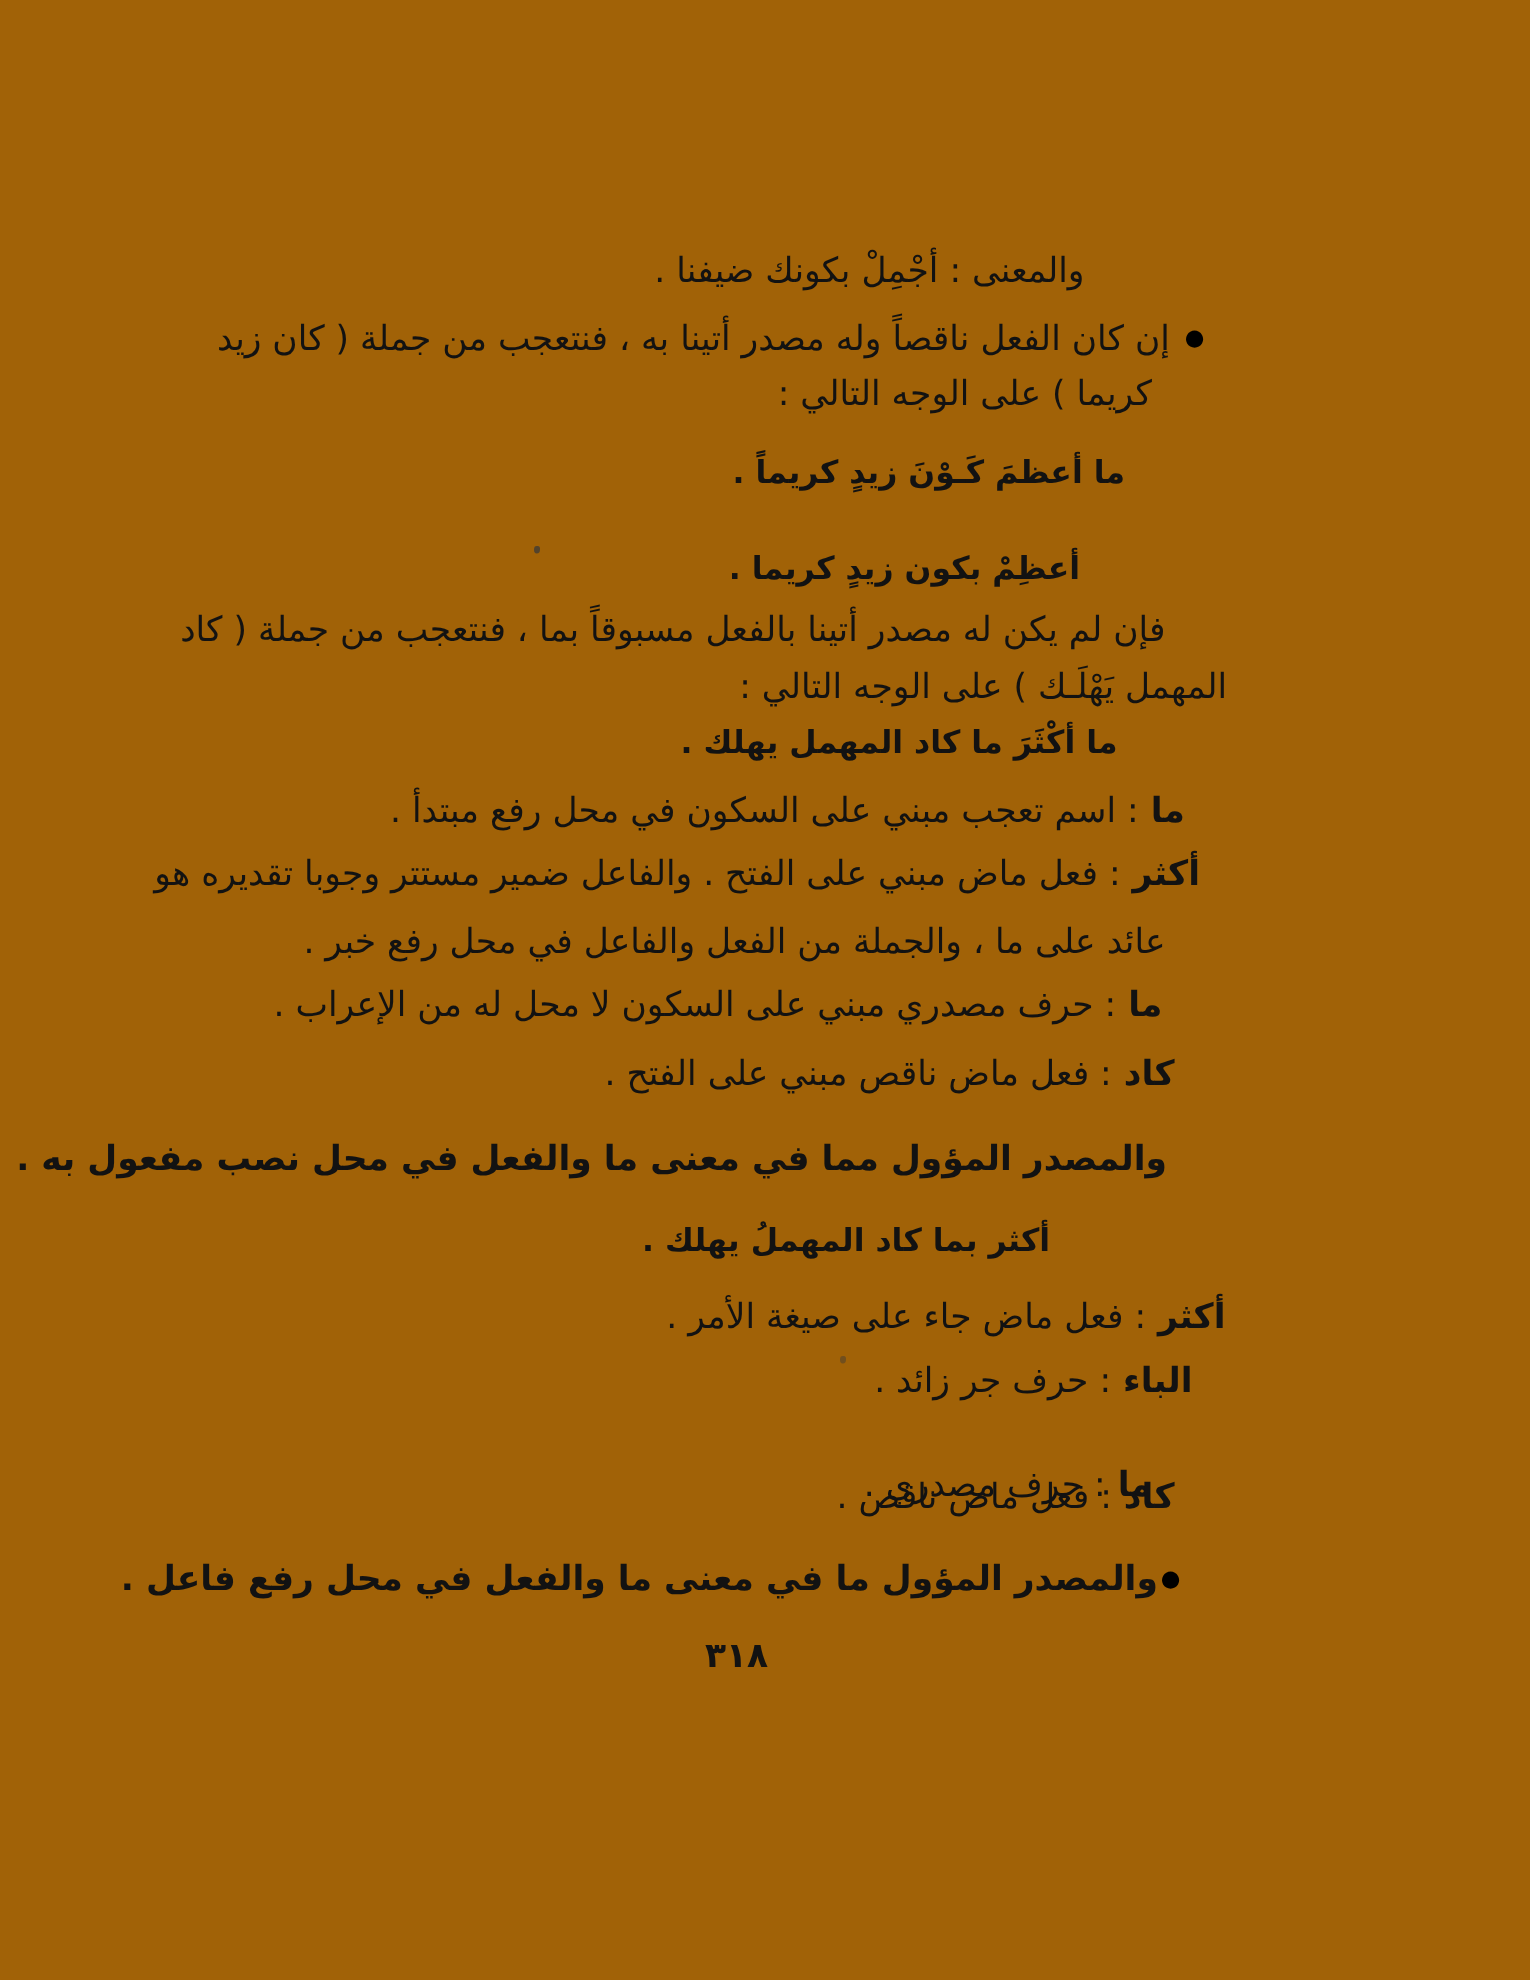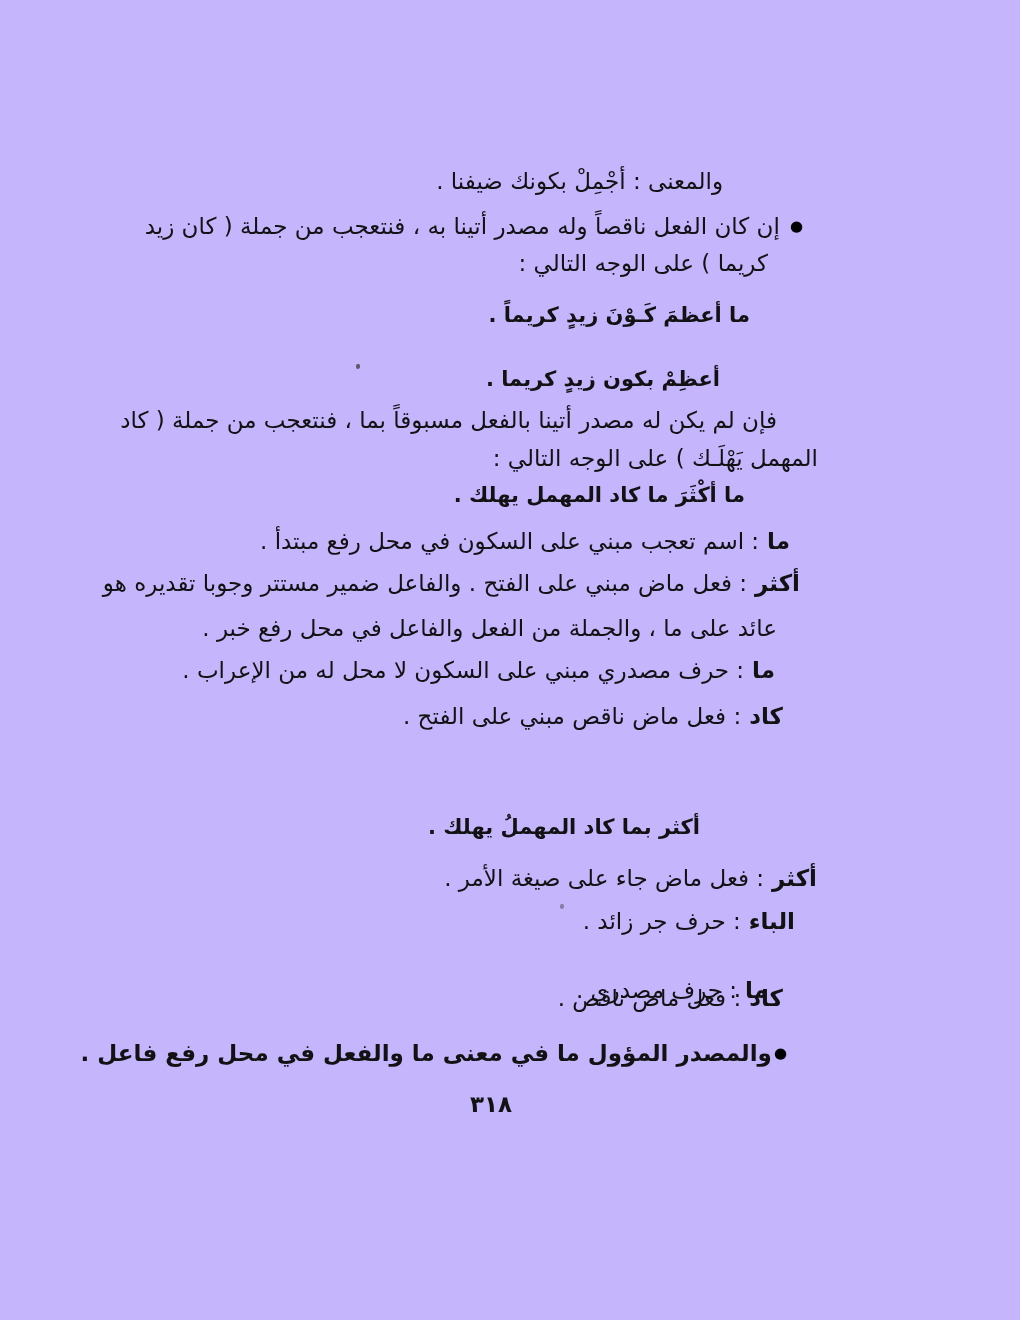--- a/index.html
+++ b/index.html
@@ -1,21 +1,21 @@
 <!DOCTYPE html>
 <html lang="ar" dir="rtl"><head>
 <meta charset="utf-8">
 <title>Scanned Page</title>
 <style>
   html,body{margin:0;padding:0;background:#e8e8e8;}
   .page{
     position:relative;
     width:1020px;height:1320px;
     margin:0 auto;
-    background:#c4b5fd;
+    background:#a16207;
     overflow:hidden;
     direction:rtl;
     font-family:"DejaVu Sans","Liberation Sans",sans-serif;
     color:#121212;
   }
   .line{
     position:absolute;
     white-space:nowrap;
     font-size:23px;
     line-height:1.45;
@@ -82,20 +82,21 @@
   <div class="line" style="top:612px; right:243px;">عائد على ما ، والجملة من الفعل والفاعل في محل رفع خبر .</div>
 
   <div class="line" style="top:654px; right:245px;">
     <span class="term">ما</span><span class="rest">: حرف مصدري مبني على السكون لا محل له من الإعراب .</span>
   </div>
 
   <div class="line" style="top:700px; right:237px;">
     <span class="term">كاد</span><span class="rest">: فعل ماض ناقص مبني على الفتح .</span>
   </div>
 
+  <div class="line bold" style="top:757px; right:242px;">والمصدر المؤول مما في معنى ما والفعل في محل نصب مفعول به .</div>
 
   <div class="line ex" style="top:812px; right:320px;">أكثر بما كاد المهملُ يهلك .</div>
 
   <div class="line" style="top:862px; right:203px;">
     <span class="term">أكثر</span><span class="rest">: فعل ماض جاء على صيغة الأمر .</span>
   </div>
 
   <div class="line" style="top:905px; right:225px;">
     <span class="term">الباء</span><span class="rest">: حرف جر زائد .</span>
   </div>

